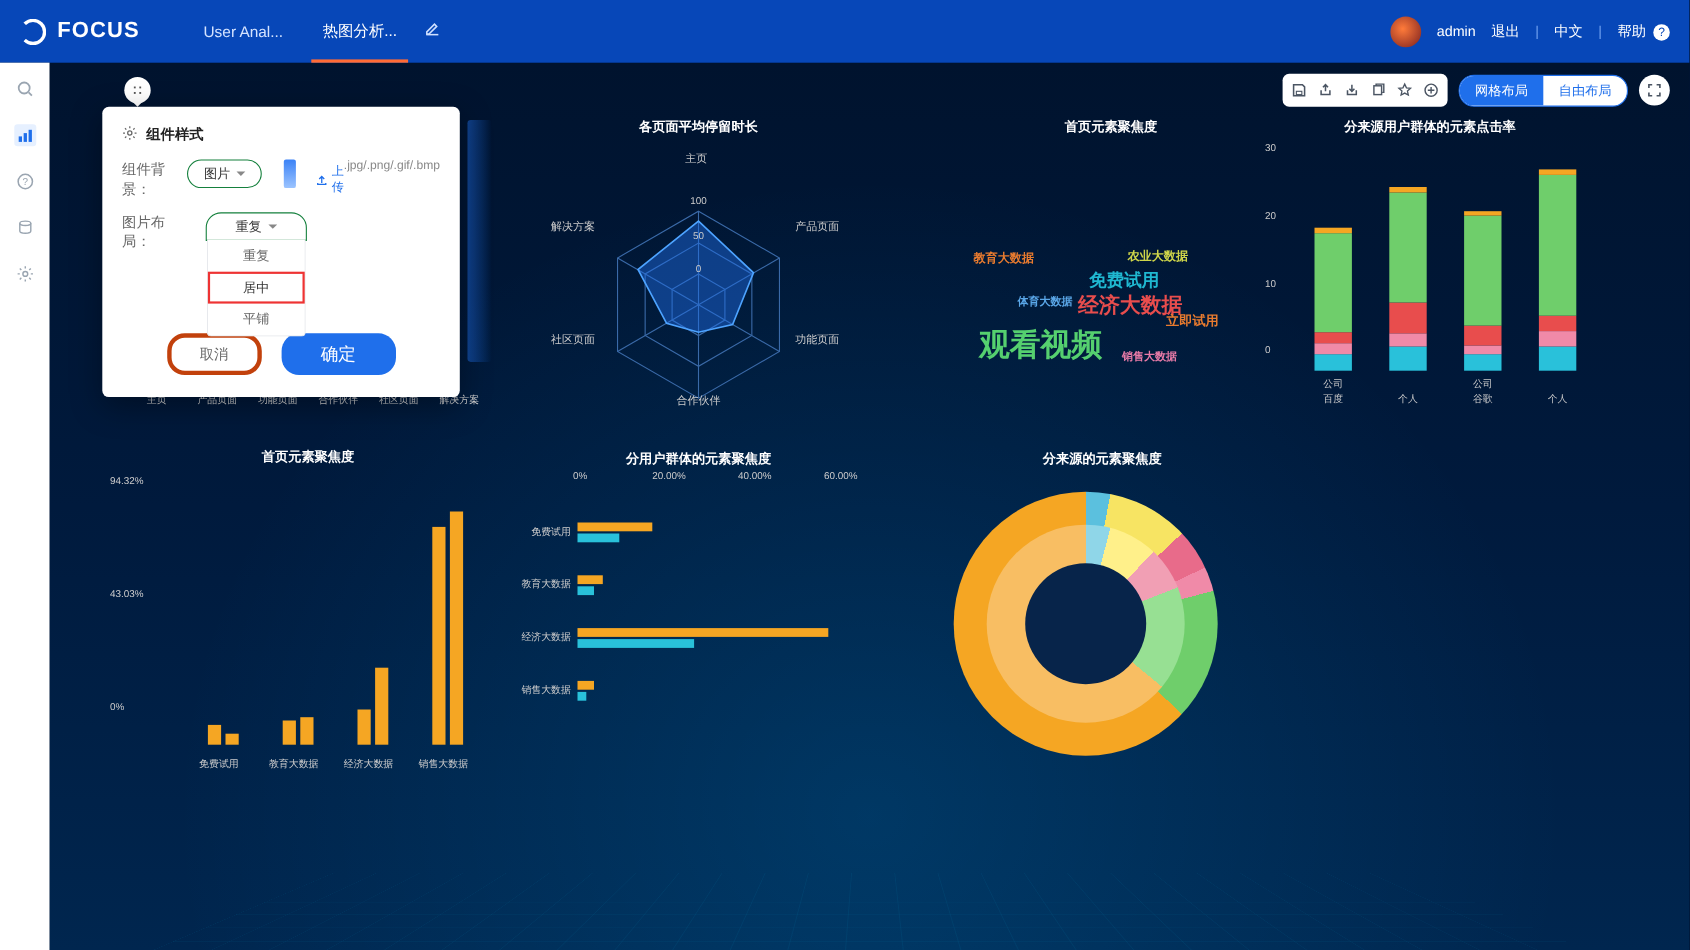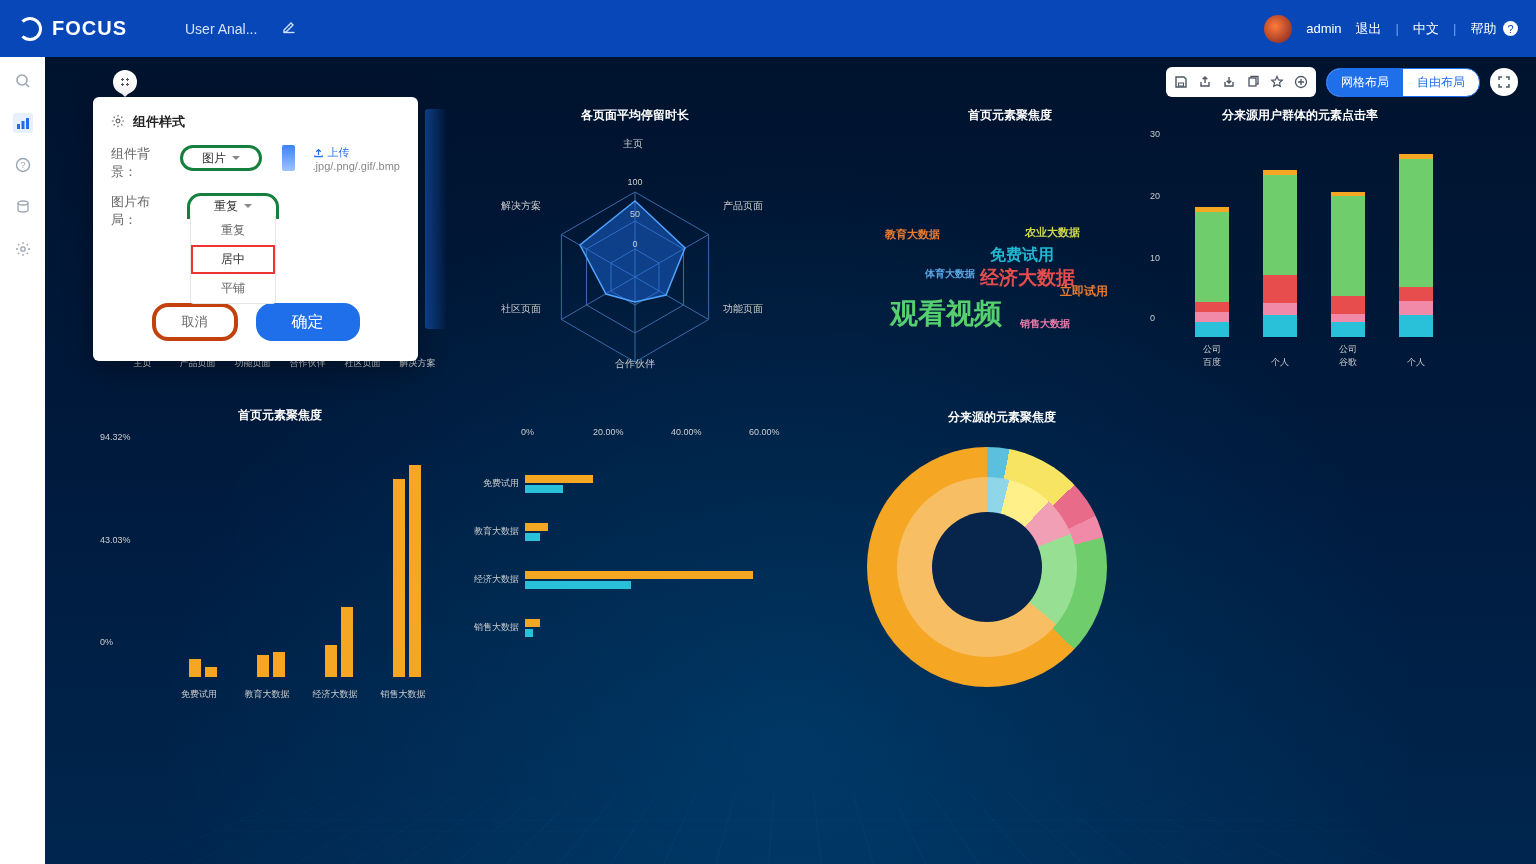--- a/index.html
+++ b/index.html
@@ -30,21 +30,21 @@
 .layout-opt.sel{background:#1f6feb;color:#fff}
 .fullscreen-btn{width:28px;height:28px;border-radius:50%;background:#fff;display:flex;align-items:center;justify-content:center;cursor:pointer;color:#4b5563}
 .grid-handle{position:absolute;top:13px;left:68px;width:24px;height:24px;border-radius:50%;background:#fff;display:grid;place-items:center;cursor:pointer;z-index:7}
 .grid-handle::before{content:"";width:10px;height:10px;background:radial-gradient(circle,#555 30%,transparent 31%) 0 0/5px 5px}
 .grid-handle::after{content:"";position:absolute;bottom:-8px;left:50%;transform:translateX(-50%);border:5px solid transparent;border-top-color:#fff}
 .popover{position:absolute;top:40px;left:48px;width:325px;background:#fff;border-radius:6px;box-shadow:0 8px 28px rgba(0,0,0,.35);padding:16px 18px 20px;z-index:8;color:#333;font-size:13px}
 .pop-header{display:flex;align-items:center;gap:8px;font-weight:600;margin-bottom:14px;color:#222}
 .gear-mini{color:#666}
 .pop-row{display:flex;gap:14px;margin-bottom:12px}
 .pop-label{color:#666;width:62px}
-.pop-select{width:92px;height:26px;border:3px solid #15803d;border-radius:14px;display:flex;align-items:center;justify-content:center;gap:6px;font-size:12px;color:#333;cursor:pointer;position:relative}
+.pop-select{width:92px;height:26px;border:1px solid #15803d;border-radius:14px;display:flex;align-items:center;justify-content:center;gap:6px;font-size:12px;color:#333;cursor:pointer;position:relative}
 .pop-select::after{content:"";border:4px solid transparent;border-top-color:#888;position:relative;top:2px}
 .upload-hint{font-size:11px;color:#888;line-height:1.2}
 .upload-link{display:flex;align-items:center;gap:4px;color:#1f6feb;cursor:pointer;font-size:11px}
 .preview-swatch{width:14px;height:26px;background:linear-gradient(180deg,#3b82f6,#9cc4ff);border-radius:2px;margin:0 4px 0 6px}
 .dropdown{position:absolute;top:100%;left:0;right:0;background:#fff;border:1px solid #e5e7eb;border-top:none;border-radius:0 0 4px 4px;z-index:2}
 .dd-item{padding:6px 0;text-align:center;font-size:12px;color:#666;cursor:pointer}
 .dd-item.hl{outline:2px solid #e33;outline-offset:-2px;color:#333}
 .pop-actions{display:flex;justify-content:center;gap:18px;margin-top:74px}
 .btn-cancel{padding:6px 26px;border-radius:16px;border:4px solid #c2410c;background:#fff;color:#666;cursor:pointer;font-size:13px}
 .btn-ok{padding:6px 36px;border-radius:16px;border:none;background:#1f6feb;color:#fff;cursor:pointer;font-size:16px}
@@ -92,20 +92,21 @@
 </style>
 </head>
 <body>
 
 <div class="topbar">
   <div class="logo-wrap">
     <div class="logo-mark"></div>
     <div class="logo-text">FOCUS</div>
   </div>
   <div class="tab">User Anal...</div>
+  <div class="tab active">热图分析...</div>
   <div class="edit-icon">
     <svg width="16" height="16" viewBox="0 0 16 16">
         <path d="M3 11l7-7 2 2-7 7H3v-2z" fill="none" stroke="#cfe0ff" stroke-width="1.4"></path>
         <path d="M2.5 13.5h11" stroke="#cfe0ff" stroke-width="1.4"></path>
       </svg>
   </div>
   <div class="top-right">
     <div class="avatar"></div>
     <span>admin</span>
     <span>退出</span>
@@ -172,21 +173,21 @@
             <path d="M8 1v2M8 13v2M1 8h2M13 8h2M3 3l1.4 1.4M11.6 11.6 13 13M13 3l-1.4 1.4M4.4 11.6 3 13" stroke="currentColor" stroke-width="1.3"></path>
           </svg></span>
       <span>组件样式</span>
     </div>
     <div class="pop-row">
       <span class="pop-label">组件背景：</span>
       <div class="pop-select">
           <span>图片</span>
         </div>
       <div class="preview-swatch"></div>
-      <div style="display:flex;flex-direction:column">
+      <div style="display:flex;flex-direction:row">
         <span class="upload-link">
             <svg width="11" height="11" viewBox="0 0 12 12">
               <path d="M6 9V3M3.5 5.2 6 2.7l2.5 2.5" fill="none" stroke="#1f6feb" stroke-width="1.3"></path>
               <path d="M2 9v1.5h8V9" fill="none" stroke="#1f6feb" stroke-width="1.3"></path>
             </svg>
             <span>上传</span>
           </span>
         <span class="upload-hint">.jpg/.png/.gif/.bmp</span>
       </div>
     </div>
@@ -315,20 +316,21 @@
           <div class="bc-b2" style="height: 212px;"></div>
         </div>
       </div>
   <div class="bc-xl" style="left: 69px;">免费试用</div>
       <div class="bc-xl" style="left: 137px;">教育大数据</div>
       <div class="bc-xl" style="left: 205px;">经济大数据</div>
       <div class="bc-xl" style="left: 273px;">销售大数据</div>
     </div>
 
   <div class="hb panel">
+    <div class="chart-title">分用户群体的元素聚焦度</div>
     <div class="hb-ax" style="left:56px">0%</div>
     <div class="hb-ax" style="left:128px">20.00%</div>
     <div class="hb-ax" style="left:206px">40.00%</div>
     <div class="hb-ax" style="left:284px">60.00%</div>
     <div id="hb-host">
         <div class="hb-row" style="top: 66px;">
           <div class="hb-lbl">免费试用</div>
           <div class="hb-bar" style="width: 68.4px; background: rgb(245, 166, 35);"></div>
           <div class="hb-bar2" style="width: 38px; background: rgb(41, 193, 218);"></div>
         </div>

